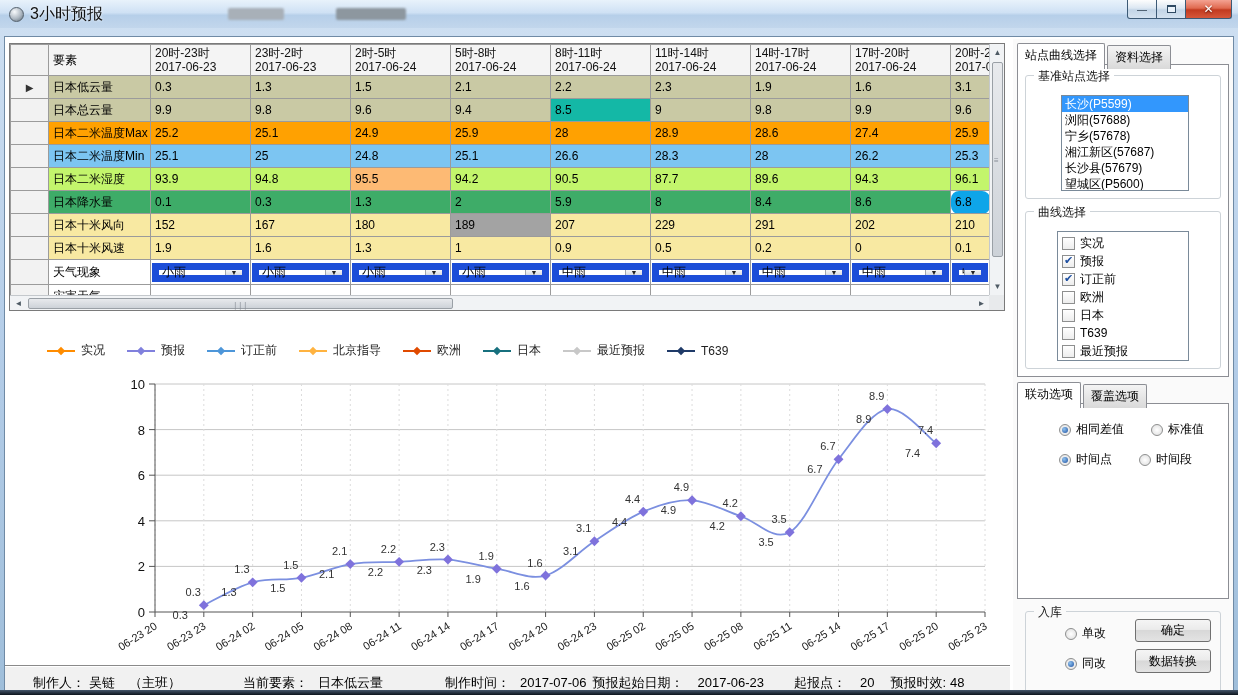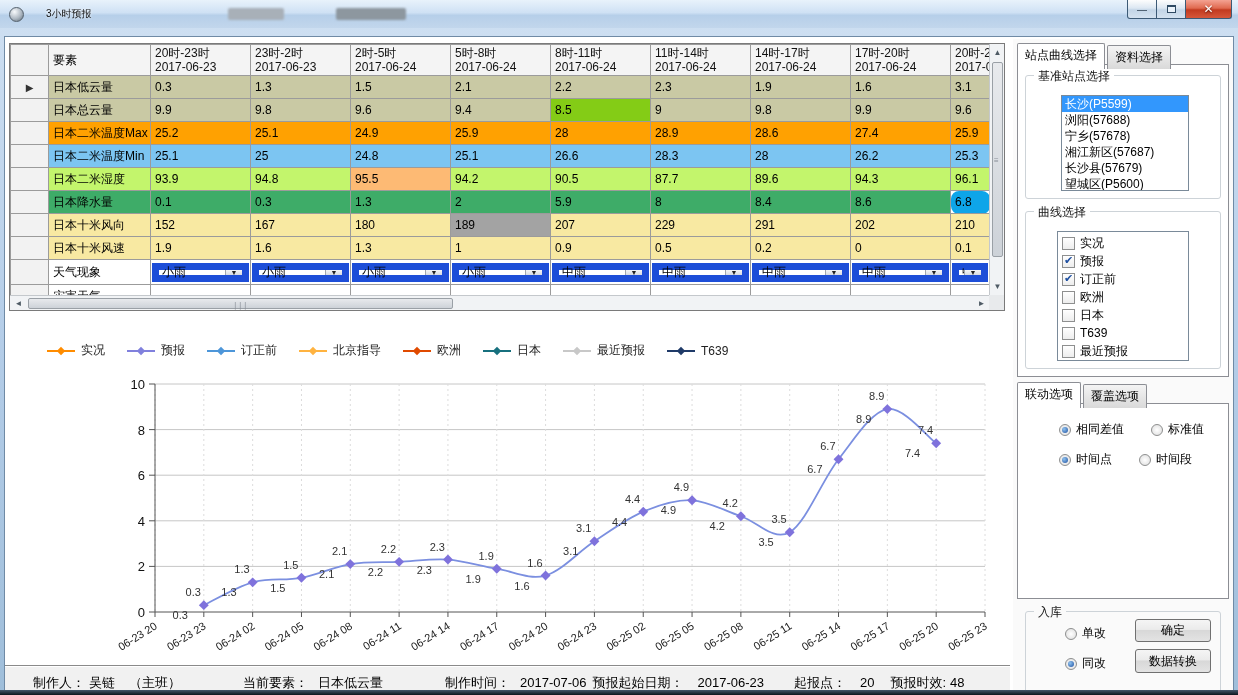--- a/index.html
+++ b/index.html
@@ -8,21 +8,21 @@
   .window{position:absolute;left:0;top:0;width:1238px;height:695px;
     background:linear-gradient(180deg,#cfe0f2 0%,#b4cde8 50%,#9fbeda 100%);}
   .bottom-frame{position:absolute;left:0;bottom:0;width:100%;height:5px;
     background:linear-gradient(#44566b,#0d141c);}
   
   .titlebar{position:absolute;left:0;top:0;width:100%;height:28px;display:flex;align-items:center;
     background:linear-gradient(180deg,#e8f2fb 0%,#cfe1f4 45%,#b6cfe9 55%,#c2d6ec 100%);}
   .app-icon{width:15px;height:15px;border-radius:50%;margin:0 6px 0 9px;
     background:radial-gradient(circle at 35% 30%,#f8fafc 0%,#aeb8c2 55%,#5c6a77 100%);
     border:1px solid #55616d;}
-  .title-text{font-size:10px;color:#111;text-shadow:0 0 3px #fff;margin-left:16px;}
+  .title-text{font-size:16px;color:#111;text-shadow:0 0 3px #fff;}
   .redact{position:absolute;top:8px;height:12px;border-radius:2px;filter:blur(1px);}
   .r1{left:228px;width:56px;background:#a8b0b8;}
   .r2{left:336px;width:70px;background:#8d979f;}
   .winbtns{position:absolute;right:6px;top:0;display:flex;}
   .winbtn{height:19px;border:1px solid #3c5a76;border-top:none;display:flex;align-items:center;justify-content:center;
     background:linear-gradient(#fdfdfd,#dce7f2 45%,#c3d5e7 55%,#d4e2f0);color:#2b3d4e;font-size:10px;}
   .winbtn.min{width:30px;border-radius:0 0 0 3px;}
   .winbtn.max{width:29px;border-left:none;}
   .max-glyph{width:9px;height:8px;border:1px solid #2f4a63;border-top:2px solid #2f4a63;background:#eaf2fa;}
   .winbtn.close{width:46px;border-left:none;border-radius:0 0 3px 0;
@@ -182,21 +182,21 @@
                 <td style="background: rgb(201, 201, 164);">1.6</td>
                 <td style="background: rgb(201, 201, 164);">3.1</td>
               </tr>
               <tr>
                 <td class="rowhdr"></td>
                 <td style="background: rgb(201, 201, 164);">日本总云量</td>
                 <td style="background: rgb(201, 201, 164);">9.9</td>
                 <td style="background: rgb(201, 201, 164);">9.8</td>
                 <td style="background: rgb(201, 201, 164);">9.6</td>
                 <td style="background: rgb(201, 201, 164);">9.4</td>
-                <td style="background: #84cc16;">8.5</td>
+                <td style="background: #14b8a6;">8.5</td>
                 <td style="background: rgb(201, 201, 164);">9</td>
                 <td style="background: rgb(201, 201, 164);">9.8</td>
                 <td style="background: rgb(201, 201, 164);">9.9</td>
                 <td style="background: rgb(201, 201, 164);">9.6</td>
               </tr>
               <tr>
                 <td class="rowhdr"></td>
                 <td style="background: rgb(255, 161, 1);">日本二米温度Max</td>
                 <td style="background: rgb(255, 161, 1);">25.2</td>
                 <td style="background: rgb(255, 161, 1);">25.1</td>

